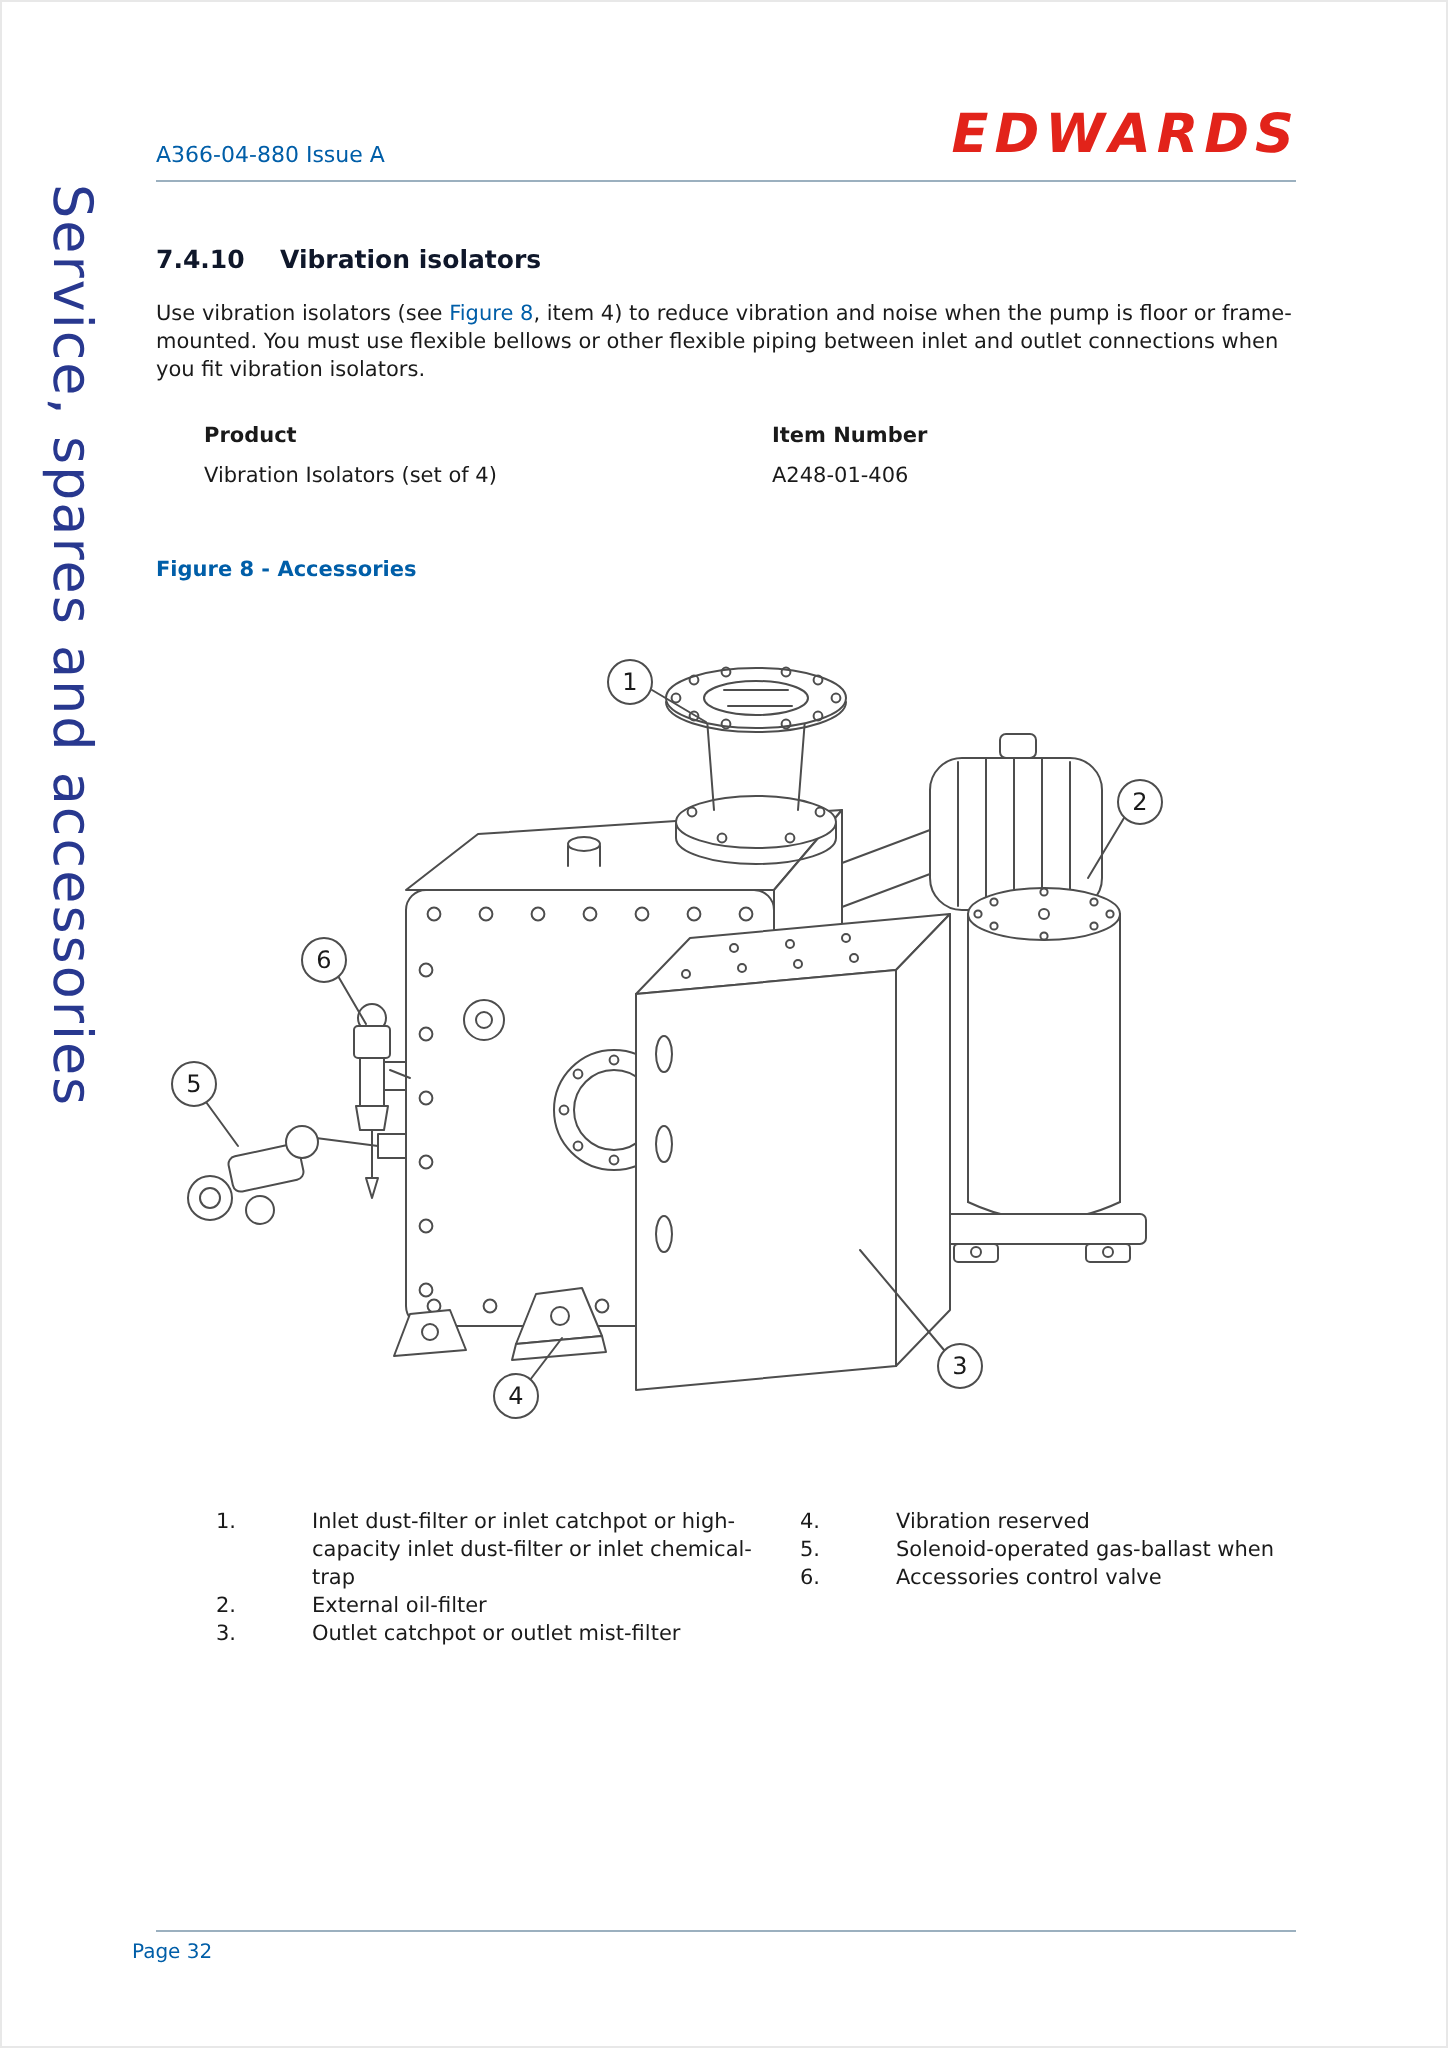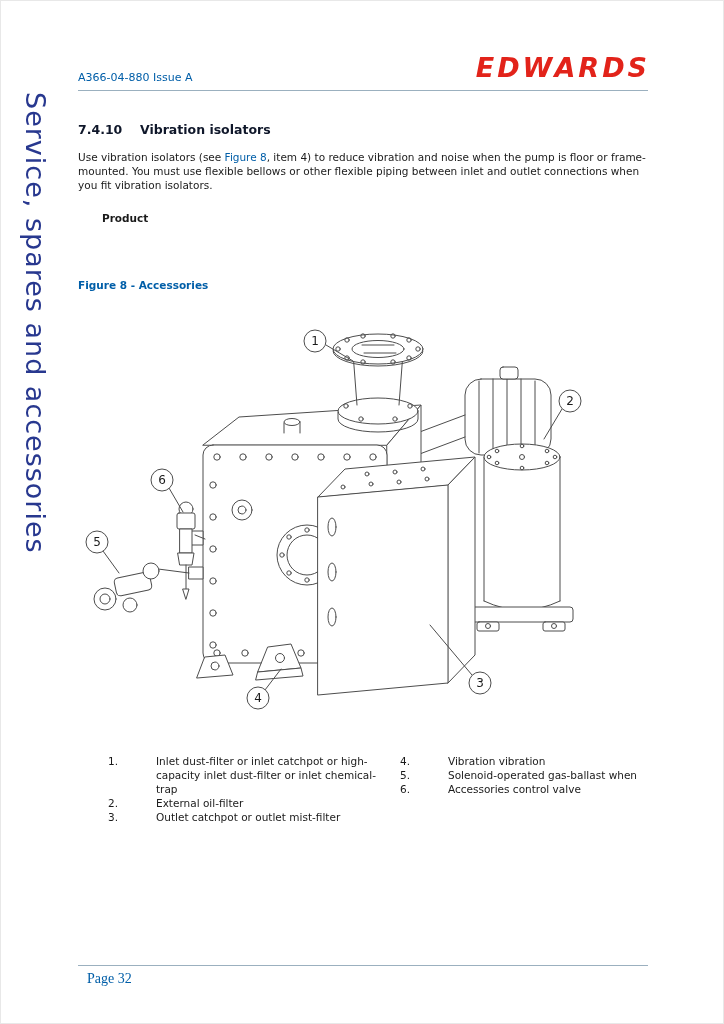--- a/index.html
+++ b/index.html
@@ -28,21 +28,21 @@
   .figure{position:absolute;left:85px;top:305px;width:520px;height:428px;}
   .figure svg{display:block;}
   .figure text{font-family:"DejaVu Sans","Liberation Sans",sans-serif;font-size:12px;fill:#1a1a1a;}
   .legend{position:absolute;left:108px;top:754px;display:flex;font-size:10.5px;line-height:14px;}
   .legend-col{display:flex;flex-direction:column;}
   .legend-col.left{width:288px;}
   .legend-col.right{margin-left:4px;width:246px;}
   .legend-item{display:flex;}
   .legend-num{width:18px;flex:none;}
   .legend-text{flex:1;margin-left:30px;}
-  .footer-page{position:absolute;left:87px;top:971px;font-size:14px;color:#005ea8;font-family:Liberation Serif, serif;}
+  .footer-page{position:absolute;left:66px;top:971px;font-size:10px;color:#005ea8;}
   .footer-right{position:absolute;right:76px;top:971px;text-align:right;font-size:10.5px;
         line-height:14px;color:#005ea8;}
 </style>
 </head>
 <body>
 
 <div class="doc-ref">A366-04-880 Issue A</div>
 <div class="logo">EDWARDS</div>
 <div class="rule rule-top"></div>
 
@@ -50,20 +50,25 @@
 
 <div class="section-heading">
   <span class="section-number">7.4.10</span><span>Vibration isolators</span>
 </div>
 
 <div class="para"><span>Use vibration isolators (see </span><span class="fig-link">Figure 8</span><span>, item 4) to reduce vibration and noise when the pump is floor or frame-mounted. You must use flexible bellows or other flexible piping between inlet and outlet connections when you fit vibration isolators.</span></div>
 
 <div class="parts">
   <div class="parts-row parts-header">
     <span>Product</span>
+    <span>Item Number</span>
+  </div>
+  <div class="parts-row">
+    <span>Vibration Isolators (set of 4)</span>
+    <span>A248-01-406</span>
   </div>
 </div>
 
 <div class="fig-caption">Figure 8 - Accessories</div>
 
 <div class="figure">
   <svg viewBox="0 0 520 425" width="520" height="425">
     <g stroke="#4d4d4d" fill="none" stroke-width="1" stroke-linejoin="round" stroke-linecap="round">
 
       <g>
@@ -251,21 +256,21 @@
       <span class="legend-text">External oil-filter</span>
     </div>
     <div class="legend-item">
       <span class="legend-num">3.</span>
       <span class="legend-text">Outlet catchpot or outlet mist-filter</span>
     </div>
   </div>
   <div class="legend-col right">
     <div class="legend-item">
       <span class="legend-num">4.</span>
-      <span class="legend-text">Vibration vibration</span>
+      <span class="legend-text">Vibration reserved</span>
     </div>
     <div class="legend-item">
       <span class="legend-num">5.</span>
       <span class="legend-text">Solenoid-operated gas-ballast when</span>
     </div>
     <div class="legend-item">
       <span class="legend-num">6.</span>
       <span class="legend-text">Accessories control valve</span>
     </div>
   </div>

